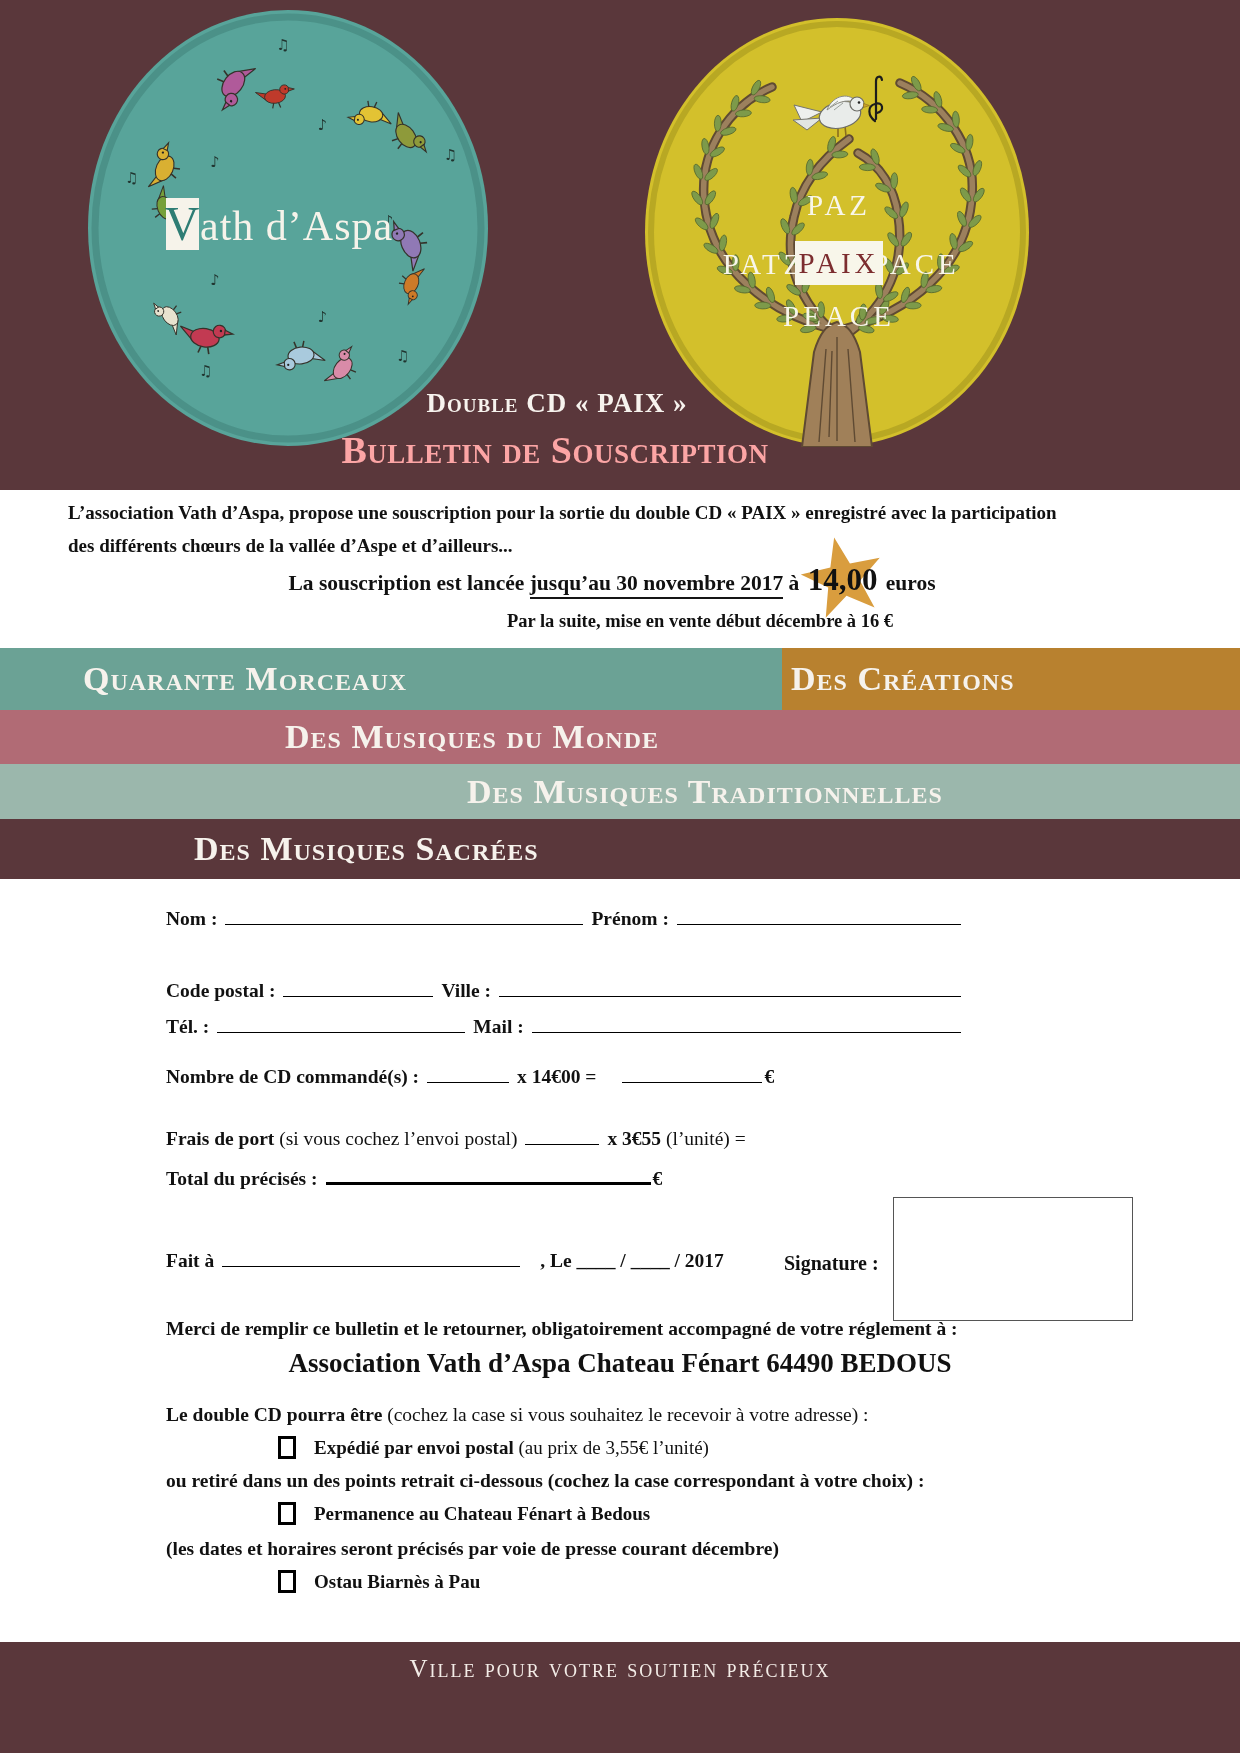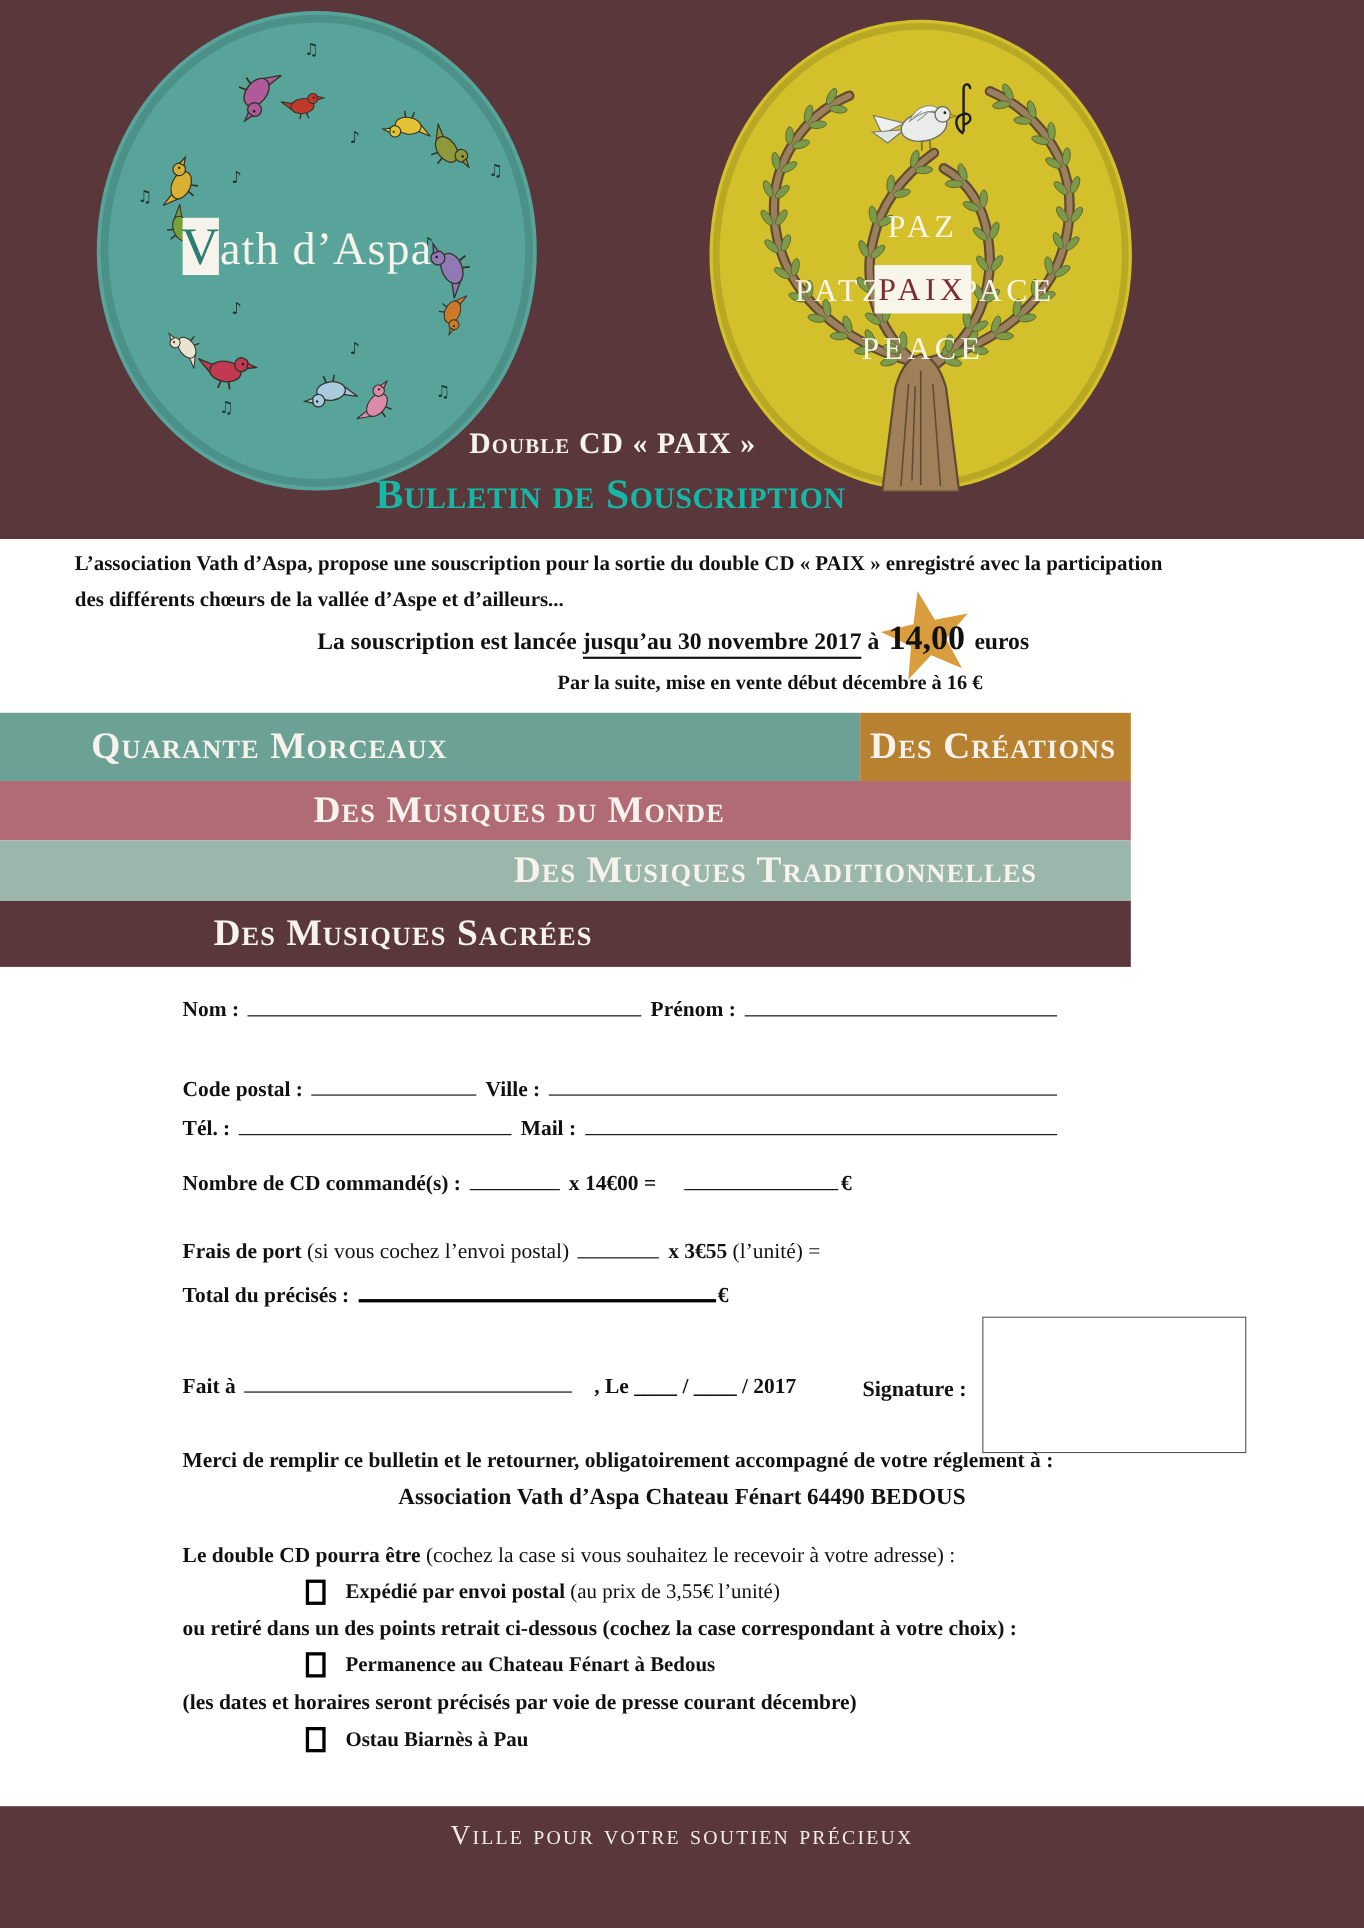--- a/index.html
+++ b/index.html
@@ -12,61 +12,61 @@
   .page{position:relative;width:1240px;height:1753px;margin:0 auto;background:#fff;
         font-family:"Liberation Serif",serif;color:#111;overflow:hidden}
 
   
   .masthead{position:absolute;left:0;top:0;width:1240px;height:490px;background:var(--maroon)}
   .cd-left{position:absolute;left:86px;top:8px}
   .cd-right{position:absolute;left:644px;top:17px}
   .title1{position:absolute;left:322px;top:388px;width:470px;text-align:center;
           font-variant:small-caps;font-weight:bold;font-size:27px;letter-spacing:1px;color:#f7f3ee}
   .title2{position:absolute;left:280px;top:428px;width:550px;text-align:center;
-          font-variant:small-caps;font-weight:bold;font-size:38px;letter-spacing:.5px;color:#14b8a6}
+          font-variant:small-caps;font-weight:bold;font-size:38px;letter-spacing:.5px;color:#fca5a5}
   .v-letter{font-family:"Liberation Serif",serif;font-size:48px;fill:#2e7d74}
   .cd-title{font-family:"Liberation Serif",serif;font-size:42px;fill:#f6f3ea;letter-spacing:1px}
   .peace-word{font-family:"Liberation Serif",serif;font-size:29px;fill:#f8f6ea;letter-spacing:4px;text-anchor:middle}
   .paix-word{fill:#7c2d2f}
   .branch{stroke:#9c805d;stroke-width:5.5;fill:none;stroke-linecap:round}
   .branch-under{stroke:#5f4a33;stroke-width:9.5;fill:none;stroke-linecap:round}
   .note-glyph{font-family:"DejaVu Sans",sans-serif;fill:#20342f}
 
   
   .intro-par{position:absolute;left:68px;top:496px;width:1130px;font-size:19px;font-weight:bold;line-height:33px}
   .launch{position:absolute;left:0;top:560px;width:1224px;text-align:center;
           font-size:21.5px;font-weight:bold;line-height:40px;white-space:nowrap}
   .launch .underl{border-bottom:2px solid #151515;padding-bottom:2px}
   .launch .big{font-size:31px;position:relative;z-index:0;padding:0 3px}
   .launch .big svg{position:absolute;left:-10px;top:-31px;z-index:-1}
   .followup{position:absolute;left:160px;top:611px;width:1080px;text-align:center;font-size:18.5px;font-weight:bold}
 
   
   .bands{position:absolute;left:0;top:648px;width:1240px}
-  .band-row{display:flex;width:1028px}
+  .band-row{display:flex;width:1240px}
   .band-cell{display:flex;align-items:center;color:#f6f2ec}
   .band-text{font-variant:small-caps;font-weight:bold;font-size:34px;letter-spacing:1px;line-height:1;white-space:nowrap}
   .r1{height:62px}
   .c-teal{width:782px;background:var(--teal-band)}
   .c-orange{flex:1;background:var(--orange-band)}
   .r2{height:54px;background:var(--mauve-band)}
   .r3{height:55px;background:var(--light-teal-band)}
   .r4{height:60px;background:var(--maroon)}
 
   
   .frow{position:absolute;display:flex;align-items:baseline;font-size:19.5px;font-weight:bold;white-space:nowrap}
   .frow>*+*{margin-left:8px}
   .fill{border-bottom:1.7px solid #000;margin-bottom:-4px;min-height:1px}
   .fill.grow{flex:1 1 auto}
   .fill.thick{border-bottom-width:3px}
   .reg{font-weight:normal}
   .sig-label{position:absolute;left:784px;top:1252px;font-size:20px;font-weight:bold}
   .sig-box{position:absolute;left:893px;top:1197px;width:240px;height:124px;border:1.4px solid #555;background:#fff}
   .note-line{position:absolute;left:166px;font-size:19.5px;font-weight:bold;white-space:nowrap}
-  .assoc-line{position:absolute;left:140px;top:1348px;width:960px;text-align:center;font-size:21px;font-weight:bold}
+  .assoc-line{position:absolute;left:140px;top:1348px;width:960px;text-align:center;font-size:27px;font-weight:bold}
   .opt-row{position:absolute;left:278px;display:flex;align-items:center;font-size:19px;font-weight:bold;white-space:nowrap}
   .checkbox{width:18px;height:23px;border:3px solid #000;margin-right:18px;background:#fff;flex:0 0 auto}
 
   
   .footer{position:absolute;left:0;top:1642px;width:1240px;height:111px;background:var(--maroon)}
   .footer-text{margin-top:13px;text-align:center;font-variant:small-caps;font-size:25px;
                letter-spacing:2px;color:#f3ece7}
 </style>
 </head>
 <body>

